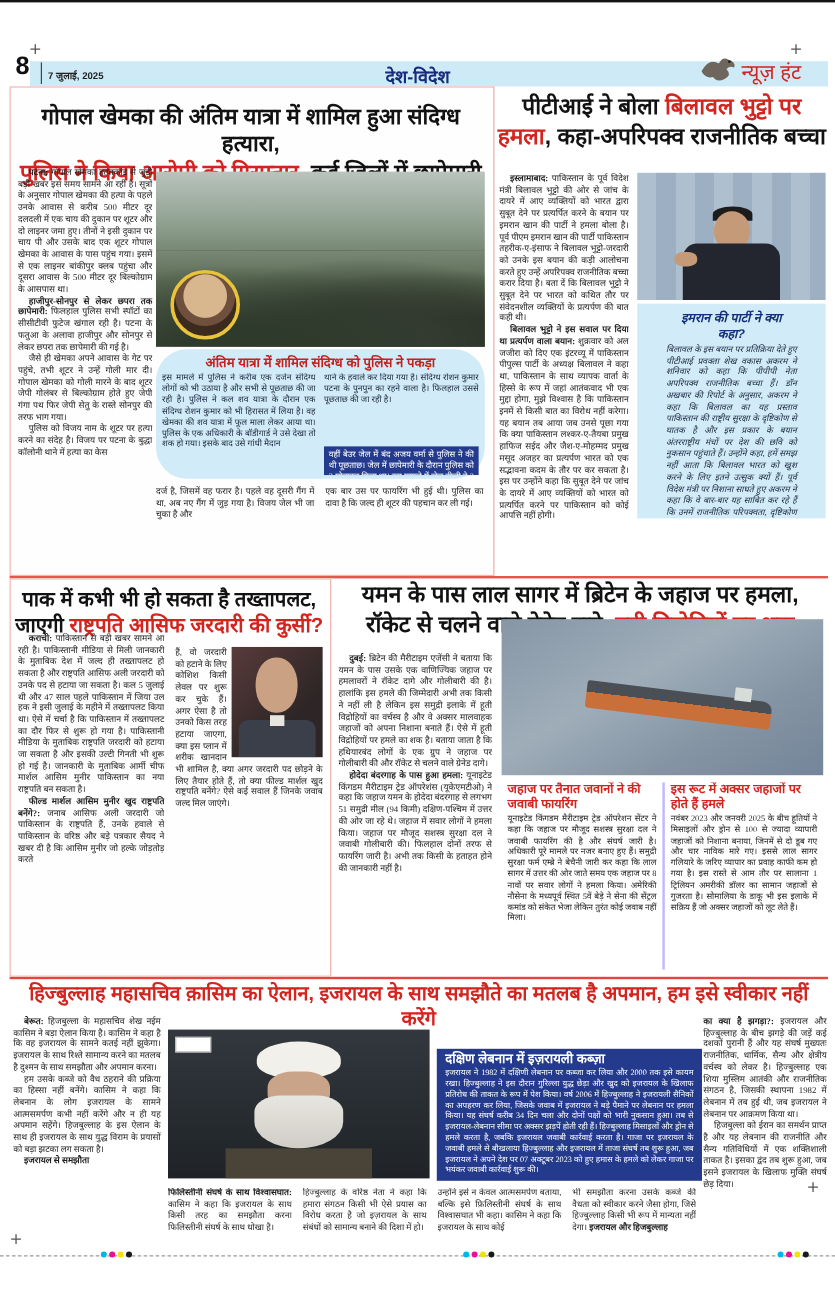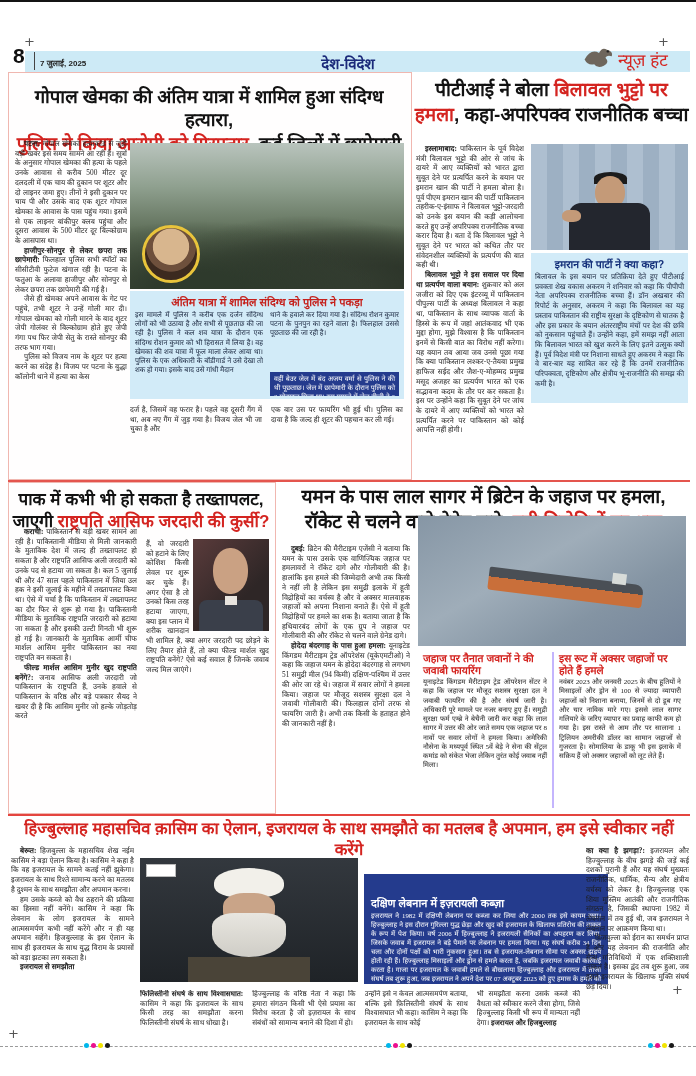--- a/index.html
+++ b/index.html
@@ -32,40 +32,40 @@
   .bt{font-size:7.3px;line-height:1.33;text-align:justify;color:#1d1d1d;overflow:hidden;position:absolute;}
   .bt p{margin:0;text-indent:9px;}
   .bld{font-weight:bold;}
   
   .a1{left:8px;top:72px;width:402px;height:406px;}
   .a1 .hl{top:12px;left:4px;width:392px;font-size:18.5px;line-height:1.27;}
   .a1-c1{left:6px;top:66px;width:112px;height:334px;}
   .photo1{left:121px;top:70px;width:274px;height:146px;background:linear-gradient(180deg,#b9c4bd 0%,#8fa08f 30%,#5d6d57 62%,#47523e 100%);overflow:hidden;}
   .ph-shade{position:absolute;bottom:0;left:0;width:100%;height:55%;background:radial-gradient(ellipse at 25% 100%,#2e3a2c 15%,transparent 60%),radial-gradient(ellipse at 65% 100%,#333c30 20%,transparent 65%),radial-gradient(ellipse at 90% 90%,#272f24 15%,transparent 55%);}
   .inset{position:absolute;left:12px;bottom:6px;width:52px;height:52px;border-radius:50%;border:3px solid #e9c43b;background:radial-gradient(circle at 50% 36%,#d8b68e 0 42%,#6e503c 44% 58%,#3c2a1f 60%);}
-  .a1-box{left:121px;top:218px;width:274px;height:108px;background:#d2ebf8;padding:0;}
+  .a1-box{left:121px;top:218px;width:274px;height:108px;background:#d2ebf8;padding:0;border-radius:26px;}
   .a1-box-h{position:absolute;top:3px;left:0;width:100%;text-align:center;font-family:"Liberation Sans",sans-serif;font-size:11px;font-weight:bold;color:#c5221d;}
   .a1-box-cols{position:absolute;top:20px;left:5px;width:264px;height:85px;display:flex;gap:7px;}
   .a1-bc{font-size:7.1px;line-height:1.3;text-align:justify;color:#17243d;overflow:hidden;}
   .a1-bc1{width:128px;}
   .a1-bc2{width:129px;display:flex;flex-direction:column;gap:31px;}
   .navybox{margin-top:2px;flex:1;background:#243b8d;color:#fff;padding:3px 4px;font-size:7px;line-height:1.3;text-align:justify;overflow:hidden;}
   .a1-tail{left:121px;top:332px;width:274px;height:68px;display:flex;gap:9px;}
   .a1-tail .bt2{font-size:7.3px;line-height:1.33;text-align:justify;color:#1d1d1d;overflow:hidden;width:132px;}
   
   .a2{left:413px;top:72px;width:277px;height:406px;}
   .a2 .hl{top:6px;left:0;width:277px;font-size:19px;line-height:1.3;}
   .a2-c1{left:3px;top:72px;width:108px;height:330px;}
   .a2-right{left:118px;top:72px;width:157px;height:332px;}
   .photo2{position:relative;width:157px;height:106px;background:repeating-linear-gradient(90deg,#aebfd0 0 16px,#9db0c3 16px 32px);overflow:hidden;}
   .p2-suit{position:absolute;bottom:0;left:24%;width:52%;height:44%;background:#23262e;border-radius:12px 12px 0 0;}
   .p2-head{position:absolute;bottom:40%;left:41%;width:19%;height:30%;background:#c49a78;border-radius:50% 50% 45% 45%;}
   .p2-hair{position:absolute;bottom:62%;left:40%;width:21%;height:12%;background:#1c1c1c;border-radius:50% 50% 0 0;}
   .p2-hand{position:absolute;bottom:26%;left:20%;width:12%;height:12%;background:#c49a78;border-radius:40%;}
-  .a2-bluebox{margin-top:3px;background:#d2ebf8;height:150px;padding:4px 4px;box-sizing:border-box;overflow:hidden;}
+  .a2-bluebox{margin-top:3px;background:#d2ebf8;height:179px;padding:4px 24px;box-sizing:border-box;overflow:hidden;font-style:italic;}
   .a2-bb-h{text-align:center;font-family:"Liberation Sans",sans-serif;font-size:10.5px;font-weight:bold;color:#14307a;margin-bottom:2px;}
   .a2-bb-t{font-size:7.2px;line-height:1.35;text-align:justify;color:#17243d;}
   
   .a3{left:8px;top:482px;width:266px;height:330px;}
   .a3 .hl{top:6px;left:2px;width:260px;font-size:17px;line-height:1.3;}
   .a3-c1{left:6px;top:44px;width:122px;height:268px;}
   .a3-c2{left:137px;top:56px;width:123px;height:268px;}
   .photo3{float:right;width:76px;height:92px;margin:0 0 3px 4px;background:linear-gradient(135deg,#5a3b3b,#2e2626 65%);position:relative;overflow:hidden;}
   .p3-head{position:absolute;top:10%;left:26%;width:46%;height:50%;background:#caa183;border-radius:48%;}
   .p3-suit{position:absolute;bottom:0;left:8%;width:84%;height:34%;background:#3a3f4a;border-radius:8px 8px 0 0;}
@@ -85,21 +85,21 @@
   
   .a5{left:8px;top:818px;width:682px;height:250px;}
   .a5 .hl{top:0;left:0;width:682px;font-size:16.5px;line-height:1.25;color:#d42420;}
   .a5-c1{left:3px;top:28px;width:123px;height:218px;}
   .photo5{left:132px;top:40px;width:218px;height:124px;background:linear-gradient(180deg,#33383e,#1f2327);overflow:hidden;}
   .p5-turban{position:absolute;top:8%;left:34%;width:32%;height:24%;background:#f2f0ea;border-radius:50% 50% 40% 40%;}
   .p5-face{position:absolute;top:28%;left:38%;width:24%;height:26%;background:#c9a488;border-radius:40%;}
   .p5-beard{position:absolute;top:44%;left:33%;width:34%;height:36%;background:linear-gradient(#e8e6e0,#cfcdc6);border-radius:30% 30% 50% 50%;}
   .p5-robe{position:absolute;bottom:0;left:22%;width:56%;height:20%;background:#4a4438;}
   .p5-tag{position:absolute;top:6px;left:6px;width:28px;height:11px;background:#fff;border:1px solid #bbb;}
-  .a5-nbox{left:356px;top:56px;width:244px;height:110px;background:#243b8d;color:#fff;padding:21px 7px;box-sizing:border-box;overflow:hidden;}
+  .a5-nbox{left:356px;top:56px;width:221px;height:110px;background:#243b8d;color:#fff;padding:0 7px;box-sizing:border-box;overflow:hidden;}
   .a5-nb-h{font-family:"Liberation Sans",sans-serif;font-size:11px;font-weight:bold;margin-bottom:2px;}
   .a5-nb-t{font-size:6.8px;line-height:1.32;text-align:justify;}
   .a5-rcol{left:578px;top:28px;width:103px;height:218px;}
   .a5-subrow{left:132px;top:172px;width:440px;height:76px;display:flex;gap:9px;}
   .a5-sc{flex:1;font-size:7.2px;line-height:1.32;text-align:justify;color:#1d1d1d;overflow:hidden;}
 </style>
 </head>
 <body>
 
 <div class="page">

